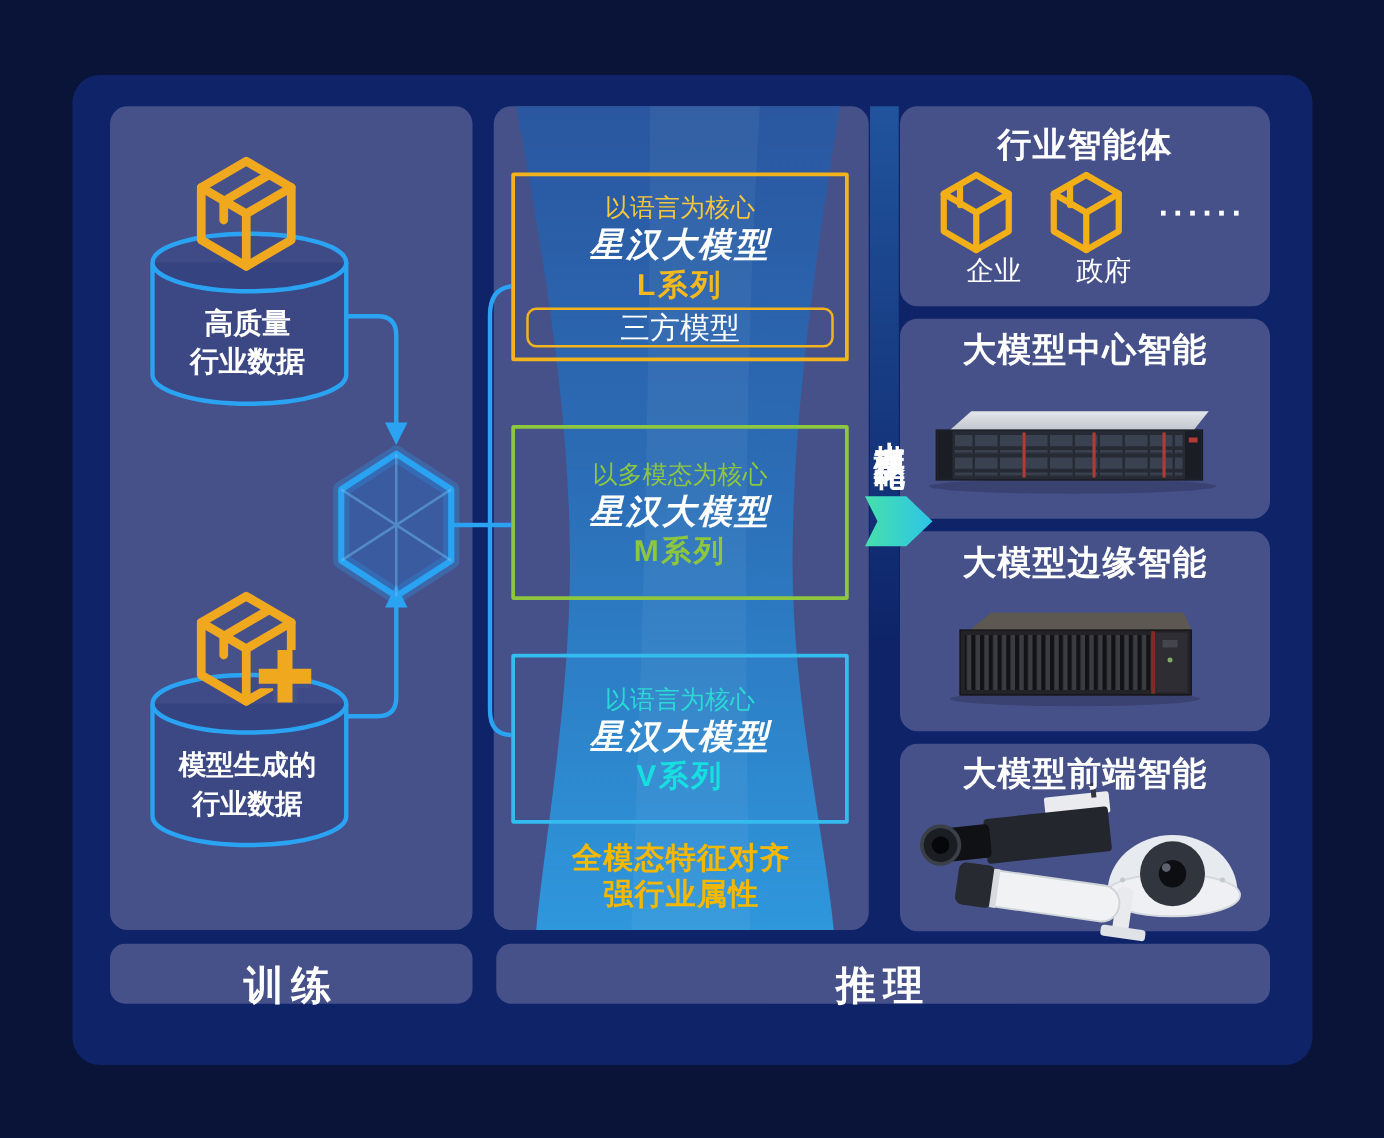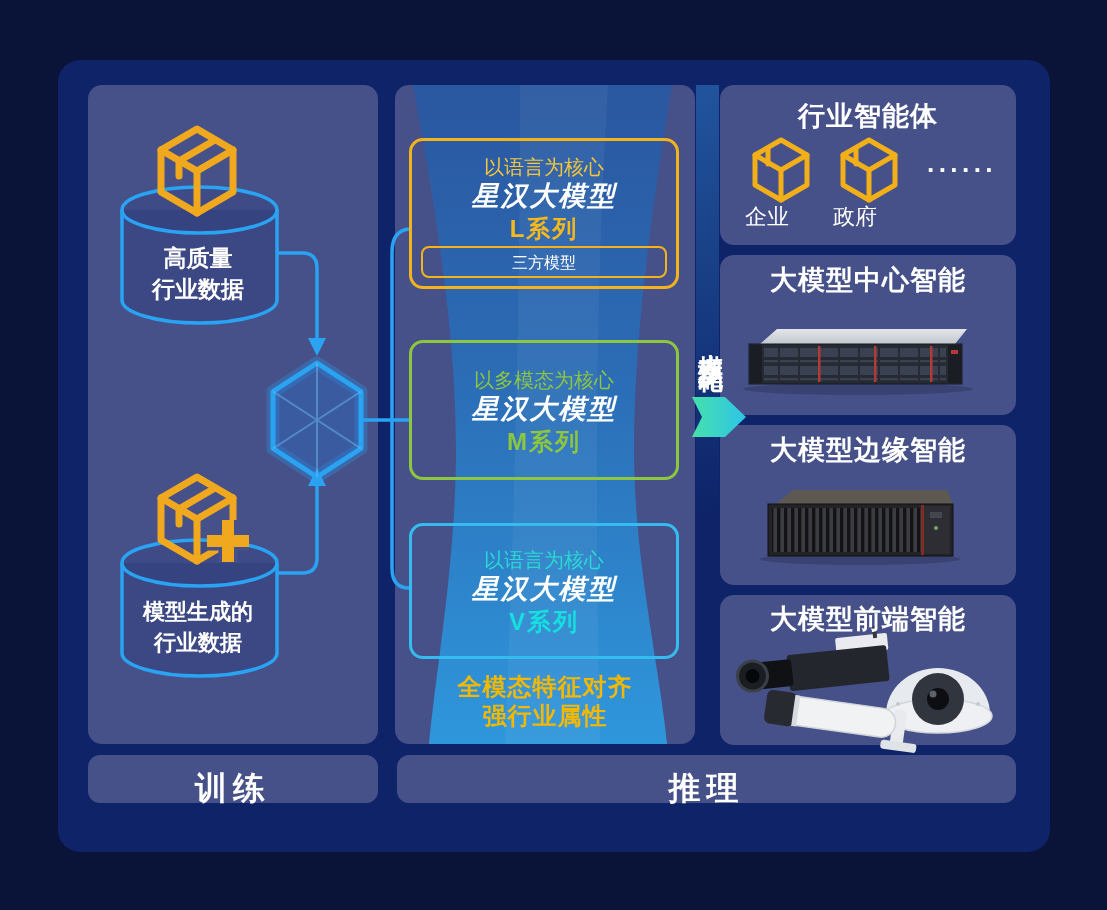--- a/index.html
+++ b/index.html
@@ -25,48 +25,48 @@
   #bar-infer{left:397px;width:619px;}
   svg.layer{left:0;top:0;width:1107px;height:910px;pointer-events:none;}
 
   .db-label{width:152px;left:122px;text-align:center;font-weight:bold;
             font-size:23px;line-height:31px;color:#fff;}
   #db1-label{top:243px;}
   #db2-label{top:596px;font-size:22px;}
   .hex-label{left:267px;top:392px;width:100px;text-align:center;
              font-size:23px;font-weight:bold;line-height:29px;color:#fff;}
 
-  .model-box{left:409px;width:270px;border:3px solid;border-radius:14px;
+  .model-box{left:409px;width:270px;border:3px solid;border-radius:2px;
              box-sizing:border-box;text-align:center;}
   .model-box .tagline{font-size:20px;line-height:26px;}
   .model-box .name{font-size:27px;line-height:33px;font-weight:bold;color:#fff;letter-spacing:2px;font-style:italic;}
   .model-box .series{font-size:24px;line-height:31px;font-weight:bold;letter-spacing:2px;}
   #model-l{top:138px;height:151px;border-color:#F2B31C;padding-top:13px;}
   #model-l .tagline{color:#F6C73C;}
   #model-l .series{color:#F5B91E;}
   #model-m{top:340px;height:140px;border-color:#8DC63F;padding-top:24px;}
   #model-m .tagline{color:#8DC63F;}
   #model-m .series{color:#8DC63F;}
   #model-v{top:523px;height:136px;border-color:#35BCEE;padding-top:21px;}
   #model-v .tagline{color:#2BD9D4;}
   #model-v .series{color:#17DFE0;}
   .sub-box{position:absolute;left:9px;right:9px;bottom:8px;height:32px;
            line-height:29px;border:2px solid #F2B31C;border-radius:8px;
-           color:#fff;font-size:16px;box-sizing:border-box;}
+           color:#fff;font-size:24px;box-sizing:border-box;}
   .funnel-note{left:400px;top:672px;width:290px;text-align:center;
                font-size:24px;font-weight:bold;color:#F5B800;line-height:29px;letter-spacing:1px;}
   .vert-label{left:694px;top:333px;width:34px;height:190px;
               writing-mode:vertical-rl;text-orientation:upright;
               font-size:25px;font-weight:bold;color:#fff;letter-spacing:3px;}
   .panel-title{width:296px;text-align:center;color:#fff;font-weight:bold;font-size:27px;letter-spacing:1px;}
   #rp1-title{left:720px;top:98px;}
   #rp2-title{left:720px;top:262px;}
   #rp3-title{left:720px;top:432px;}
   #rp4-title{left:720px;top:601px;}
-  .agent-label{width:72px;text-align:left;font-size:22px;color:#fff;top:202px;}
+  .agent-label{width:72px;text-align:right;font-size:22px;color:#fff;top:202px;}
   #agent1-label{left:745px;}
   #agent2-label{left:833px;}
   .dots{left:916px;top:150px;width:92px;text-align:center;font-size:26px;
         font-weight:bold;letter-spacing:3px;color:#fff;line-height:40px;}
 </style>
 </head>
 <body>
 
 <div class="stage">
 

